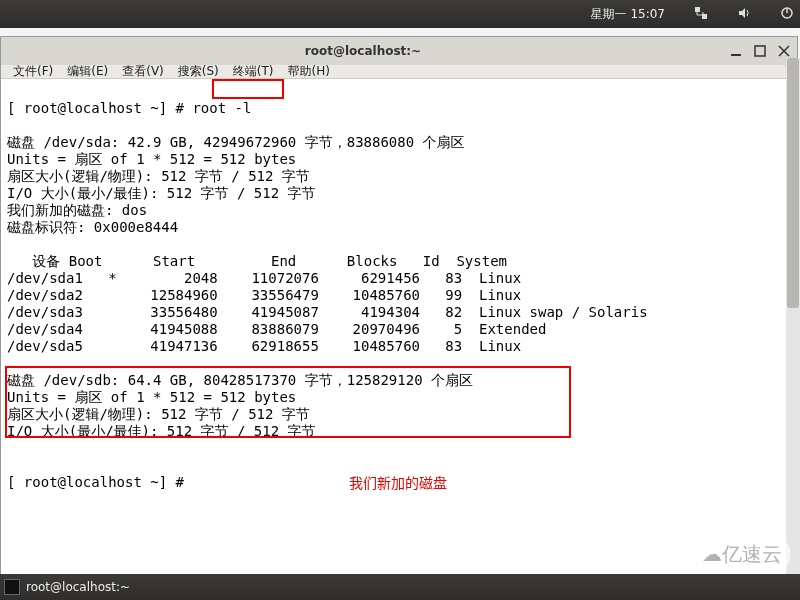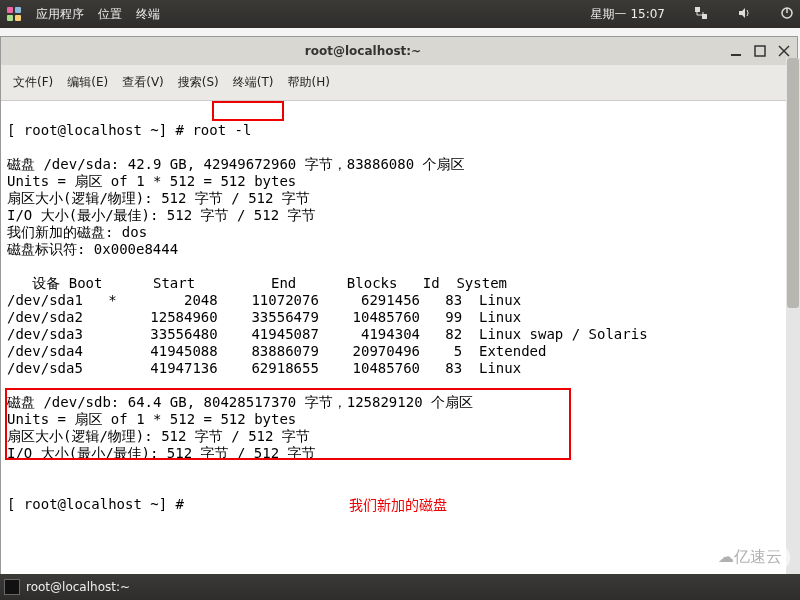--- a/index.html
+++ b/index.html
@@ -8,49 +8,36 @@
 .topbar .left { display: flex; align-items: center; gap: 14px; }
 .topbar .right { margin-left: auto; display: flex; align-items: center; gap: 29px; }
 .topbar .icon { display: inline-block; }
 .app-icon { width: 16px; height: 16px; }
 .menu-item { color: #eee; cursor: pointer; }
 .window { position: absolute; left: 0; top: 36px; width: 798px; border: 1px solid #999; background: #fff; }
 .titlebar { height: 28px; background: #d9d7d1; display: flex; align-items: center; padding: 0 6px; }
 .titlebar .title { flex: 1; text-align: center; font-weight: bold; color: #333; }
 .tb-btn { width: 14px; height: 14px; margin-left: 10px; display: inline-block; position: relative; }
 .tb-btn svg { width: 14px; height: 14px; }
-.menubar { height: 36px; display: flex; align-items: center; gap: 2px; padding: 2px 6px; background: #ebe9e5; border-bottom: 1px solid #ccc; }
+.menubar { height: 14px; display: flex; align-items: center; gap: 2px; padding: 2px 6px; background: #ebe9e5; border-bottom: 1px solid #ccc; }
 .menubar span { padding: 2px 6px; color: #222; cursor: pointer; }
 .term { background: #fff; color: #000; font-family: "DejaVu Sans Mono","Noto Sans Mono",monospace; font-size: 14px; line-height: 17px; padding: 4px 6px 16px 6px; white-space: pre; min-height: 420px; position: relative; }
 .redbox1 { position: absolute; border: 2px solid #e00; left: 211px; top: 0px; width: 72px; height: 20px; }
 .redbox2 { position: absolute; border: 2px solid #e00; left: 4px; top: 287px; width: 566px; height: 72px; }
 .annot { position: absolute; color: #e00; font-family: "SimSun","Noto Sans CJK SC",sans-serif; font-size: 14px; left: 348px; top: 395px; }
 .taskbar { position: absolute; bottom: 0; left: 0; width: 100%; height: 26px; background: linear-gradient(#3b3a37,#2e2d2b); display: flex; align-items: center; padding: 0 4px; color: #eee; gap: 6px; }
 .tb-term { width: 16px; height: 16px; background: #111; border: 1px solid #666; display: inline-block; }
-.watermark { position: absolute; right: 10px; bottom: 30px; opacity: .65; font-size: 16px; color: #888; background: #fff; border-radius: 12px; padding: 2px 8px; margin-left: 21px; }
+.watermark { position: absolute; right: 10px; bottom: 30px; opacity: .65; font-size: 20px; color: #888; background: #fff; border-radius: 12px; padding: 2px 8px; margin-left: 21px; }
 .scrollbar { position:absolute; right:0; top:58px; bottom:26px; width:14px; background:#e5e5e5; }
 .scroll-thumb { position:absolute; top:0; left:1px; width:12px; height:250px; background:#b8b6b1; border-radius:3px; }
 </style>
 </head>
 <body>
 
 <div class="topbar">
-  <div class="left">
-    <span class="icon app-icon">
-      <svg viewBox="0 0 16 16">
-          <rect x="1" y="1" width="6" height="6" fill="#e6a" rx="1"></rect>
-          <rect x="9" y="1" width="6" height="6" fill="#8bd" rx="1"></rect>
-          <rect x="1" y="9" width="6" height="6" fill="#ad8" rx="1"></rect>
-          <rect x="9" y="9" width="6" height="6" fill="#fc7" rx="1"></rect>
-        </svg>
-    </span>
-    <span class="menu-item">应用程序</span>
-    <span class="menu-item">位置</span>
-    <span class="menu-item">终端</span>
-  </div>
   <div class="right">
     <span>星期一  15:07</span>
     <span class="icon"><svg width="14" height="14" viewBox="0 0 14 14">
           <rect x="1" y="1" width="5" height="5" fill="#ddd"></rect>
           <rect x="8" y="8" width="5" height="5" fill="#ddd"></rect>
           <path d="M3 6v3h6V6" stroke="#ddd" fill="none"></path>
         </svg></span>
     <span class="icon"><svg width="14" height="14" viewBox="0 0 14 14">
           <path d="M2 5v4h3l3 3V2L5 5z" fill="#ddd"></path>
           <path d="M10 4a5 5 0 010 6" stroke="#ddd" fill="none"></path>

